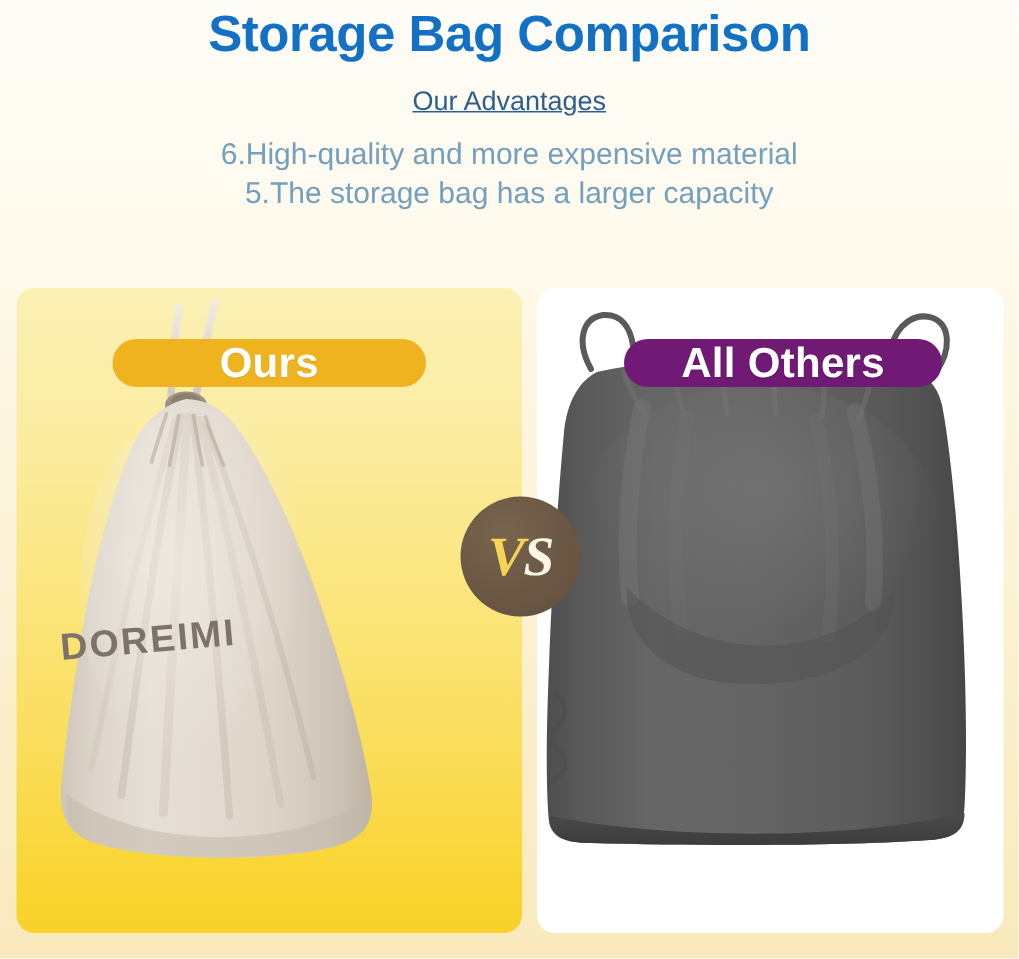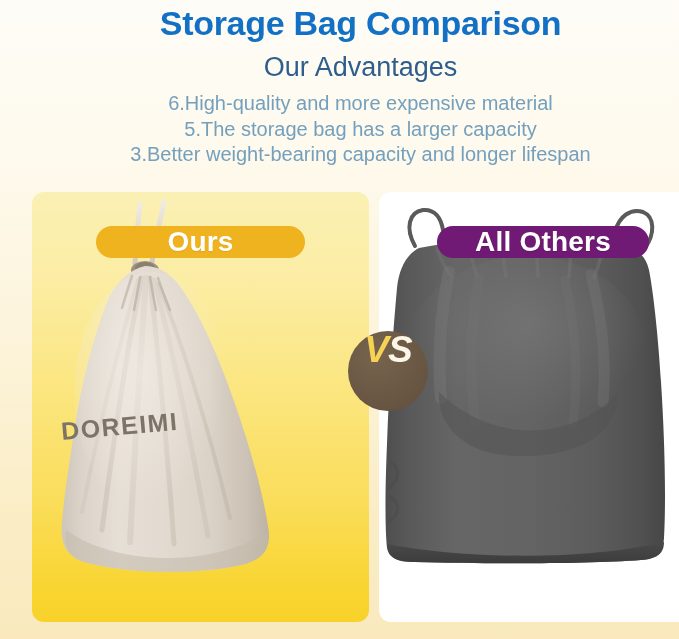--- a/index.html
+++ b/index.html
@@ -12,21 +12,20 @@
     height: 639px;
     overflow: hidden;
     font-family: "Liberation Sans", sans-serif;
     background: linear-gradient(to bottom, #FEFCF7 0%, #FEFAEE 22%, #FCF3D9 55%, #FAEDC6 80%, #F9E9BD 100%);
   }
 
   .page {
     position: relative;
     width: 550px;
     height: 639px;
-    margin-left: 21px;
   }
 
   
   .header {
     position: absolute;
     left: 0;
     top: 0;
     width: 679px;
     text-align: center;
   }
@@ -35,24 +34,25 @@
     padding-top: 1px;
     font-size: 34px;
     font-weight: bold;
     letter-spacing: -0.3px;
     color: #1271C4;
     line-height: 44px;
   }
   .subtitle {
     margin: 0;
     padding-top: 7px;
-    font-size: 27px;
+    font-size: 18px;
     font-weight: normal;
     color: #2E5F8C;
     line-height: 30px;
+    text-decoration: underline;
   }
   .advantages {
     margin: 0;
     padding: 0;
     list-style: none;
     padding-top: 9px;
   }
   .advantages li {
     font-size: 20px;
     color: #74A0BE;
@@ -109,29 +109,31 @@
   .badge-others {
     left: 58px;
     width: 212px;
     background: #701a75;
     text-shadow: 0 1px 1px rgba(0,0,0,0.18);
   }
 
   
   .vs-badge {
     position: absolute;
-    left: 327px;
+    left: 307px;
     top: 331px;
     width: 80px;
     height: 80px;
     border-radius: 50%;
     background: radial-gradient(circle at 36% 30%, #77644E 0%, #6B5844 55%, #5F4E3C 100%);
     display: flex;
+    align-items: center;
     justify-content: center;
     z-index: 6;
+    font-family: Liberation Serif, serif;
   }
   .vs-badge .vs-text {
     font-size: 37px;
     font-weight: bold;
     letter-spacing: -1px;
     line-height: 1;
     font-style: italic;
   }
   .vs-badge .vs-v { color: #F6D255; }
   .vs-badge .vs-s { color: #FBF6E6; }
@@ -157,21 +159,20 @@
 <body>
 
 <div class="page">
 
   <div class="header">
     <h1 class="main-title">Storage Bag Comparison</h1>
     <h2 class="subtitle">Our Advantages</h2>
     <ul class="advantages">
       <li>6.High-quality and more expensive material</li>
       <li>5.The storage bag has a larger capacity</li>
-      <li>3.Better weight-bearing capacity and longer lifespan</li>
     </ul>
   </div>
 
   <div class="panels">
 
     <div class="panel panel-ours">
 
       <div class="bag-ours-wrap">
         <svg class="bag-svg" width="337" height="430" viewBox="0 0 337 430">
           <defs>

